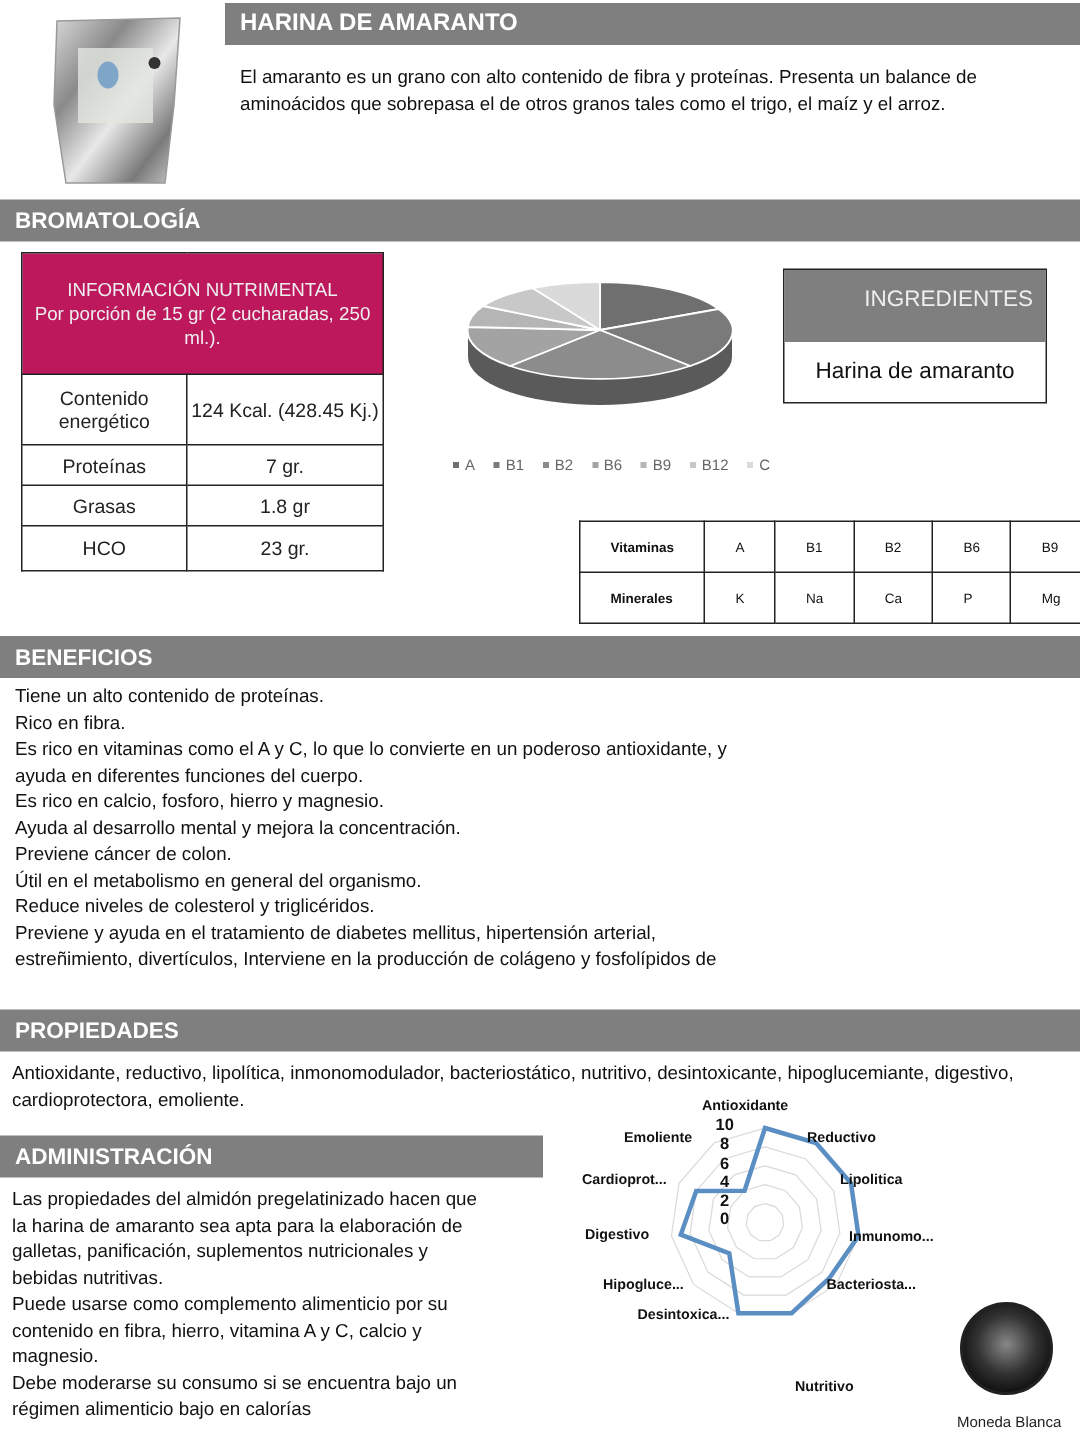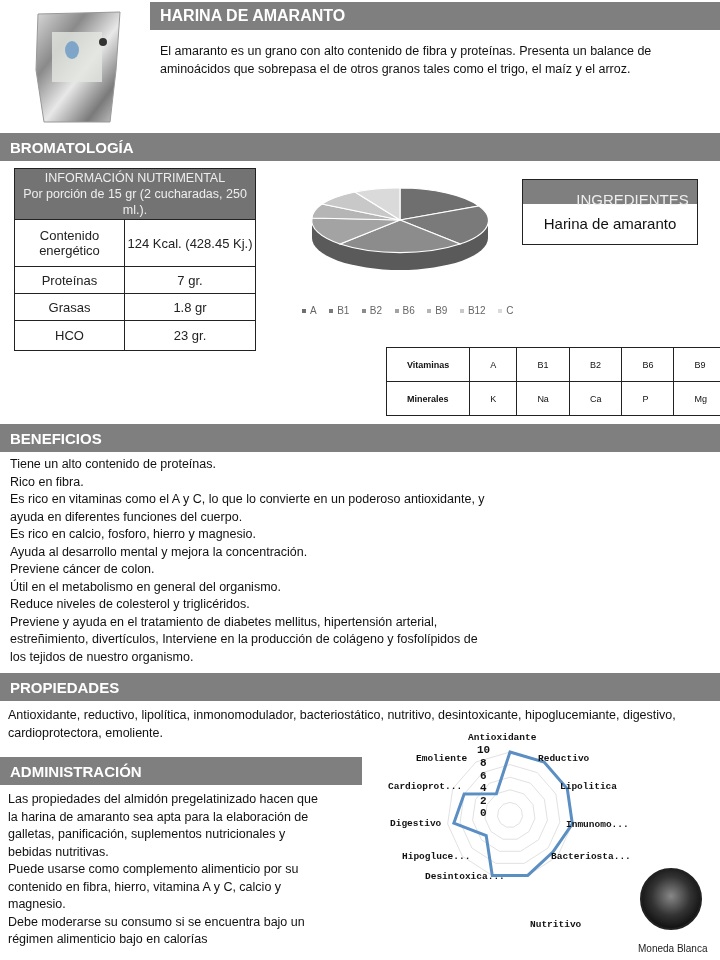--- a/index.html
+++ b/index.html
@@ -2,25 +2,25 @@
 <html><head>
 <meta charset="utf-8">
 <style>
   * { box-sizing: border-box; margin: 0; padding: 0; }
   body { width: 720px; height: 960px; background: #fff; font-family: "Liberation Sans", sans-serif; color: #111; position: relative; overflow: hidden; }
   .abs { position: absolute; }
   .bar { background: #7f7f7f; color: #fff; font-weight: bold; font-size: 15px; padding-left: 10px; display: flex; align-items: center; }
   .txt { font-size: 12.5px; line-height: 17.5px; }
   table { border-collapse: collapse; }
   .nut td { border: 1px solid #222; text-align: center; font-size: 13px; color: #222; }
-  .nut th { background: #737373; color: #eee; font-weight: normal; font-size: 12.5px; line-height: 16px; padding: 1px 6px; border: 1px solid #222; margin-left: 32px; }
+  .nut th { background: #be185d; color: #eee; font-weight: normal; font-size: 12.5px; line-height: 16px; padding: 16px 6px; border: 1px solid #222; margin-left: 32px; }
   .vm td { border: 1px solid #222; font-size: 9px; padding: 0 20px; height: 34px; }
   .vm td.h { font-weight: bold; width: 78px; }
   .ing { border: 1px solid #222; }
-  .ing .head { background: #7f7f7f; color: #eee; font-size: 15px; text-align: center; height: 24px; line-height: 40px; padding-left: 45px; }
+  .ing .head { background: #7f7f7f; color: #eee; font-size: 15px; text-align: center; height: 48px; line-height: 40px; padding-left: 45px; }
   .ing .body { font-size: 15px; text-align: center; height: 40px; line-height: 40px; }
   .legend span { font-size: 10px; color: #666; margin-right: 8px; }
   .legend i { display: inline-block; width: 4px; height: 4px; margin-right: 4px; vertical-align: middle; }
   .rl { font-size: 9.5px; font-weight: bold; position: absolute; white-space: nowrap; }
 </style>
 </head>
 <body>
 
 <div class="abs" style="left:30px;top:10px;width:95px;height:115px;">
   <svg width="95" height="115" viewBox="0 0 95 115">
@@ -141,21 +141,20 @@
   <div>Rico en fibra.</div>
   <div>Es rico en vitaminas como el A y C,  lo que lo convierte en un poderoso antioxidante, y</div>
   <div>ayuda en diferentes funciones del cuerpo.</div>
   <div>Es rico en calcio, fosforo, hierro y magnesio.</div>
   <div>Ayuda al desarrollo mental y mejora la concentración.</div>
   <div>Previene cáncer de colon.</div>
   <div>Útil en el metabolismo en general del organismo.</div>
   <div>Reduce niveles de colesterol y triglicéridos.</div>
   <div>Previene y ayuda en el tratamiento de diabetes mellitus, hipertensión arterial,</div>
   <div>estreñimiento, divertículos, Interviene en la producción de colágeno y fosfolípidos de</div>
-  <div>los tejidos de nuestro organismo.</div>
 </div>
 
 <div class="abs bar" style="left:0;top:673px;width:720px;height:28px;">
   <span>PROPIEDADES</span>
 </div>
 <div class="abs txt" style="left:8px;top:707px;width:710px;">Antioxidante, reductivo, lipolítica, inmonomodulador, bacteriostático, nutritivo, desintoxicante, hipoglucemiante, digestivo, cardioprotectora, emoliente.</div>
 
 <div class="abs bar" style="left:0;top:757px;width:362px;height:28px;">
   <span>ADMINISTRACIÓN</span>
 </div>
@@ -164,21 +163,21 @@
   <div>la  harina de amaranto sea apta para la elaboración de</div>
   <div>galletas, panificación, suplementos nutricionales y</div>
   <div>bebidas nutritivas.</div>
   <div>Puede usarse como complemento alimenticio por su</div>
   <div>contenido en fibra, hierro, vitamina A y C, calcio y</div>
   <div>magnesio.</div>
   <div>Debe moderarse su consumo si se encuentra bajo un</div>
   <div>régimen alimenticio bajo en calorías</div>
 </div>
 
-<div class="abs" style="left:380px;top:730px;width:250px;height:160px;font-family:Liberation Mono, monospace;">
+<div class="abs" style="left:380px;top:730px;width:250px;height:160px;">
   <svg id="radar" width="250" height="160" viewBox="0 0 250 160" style="position:absolute;left:0;top:0;">
       <polygon points="130,72.4 136.81207429994052,74.40020548632712 141.46136314146693,79.76577083617623 142.47175016769975,86.79316696224339 139.52244463686367,93.25124524771059 133.54983021620203,97.08961146754267 126.45016978379799,97.08961146754267 120.47755536313635,93.2512452477106 117.52824983230025,86.79316696224339 118.53863685853307,79.76577083617623 123.18792570005947,74.40020548632711" fill="none" stroke="#d9d9d9" stroke-width="0.8"></polygon>
       <polygon points="130,59.8 143.62414859988107,63.800410972654234 152.92272628293387,74.53154167235246 154.9435003353995,88.58633392448678 149.0448892737273,101.50249049542118 137.09966043240402,109.17922293508533 122.90033956759598,109.17922293508533 110.9551107262727,101.50249049542118 105.0564996646005,88.58633392448678 107.07727371706613,74.53154167235247 116.37585140011895,63.800410972654234" fill="none" stroke="#d9d9d9" stroke-width="0.8"></polygon>
       <polygon points="130,47.2 150.4362228998216,53.20061645898136 164.3840894244008,69.29731250852869 167.41525050309926,90.37950088673017 158.56733391059095,109.75373574313177 140.64949064860605,121.26883440262799 119.35050935139397,121.268834402628 101.43266608940904,109.75373574313178 92.58474949690074,90.37950088673018 95.6159105755992,69.2973125085287 109.56377710017841,53.20061645898136" fill="none" stroke="#d9d9d9" stroke-width="0.8"></polygon>
       <polygon points="130,34.6 157.24829719976213,42.600821945308475 175.84545256586773,64.06308334470492 179.887000670799,92.17266784897356 168.0897785474546,118.00498099084237 144.19932086480804,133.35844587017067 115.80067913519196,133.35844587017067 91.91022145254539,118.00498099084237 80.11299932920099,92.17266784897357 84.15454743413227,64.06308334470495 102.7517028002379,42.60082194530847" fill="none" stroke="#d9d9d9" stroke-width="0.8"></polygon>
       <polygon points="130,22 164.06037149970265,32.00102743163559 187.30681570733466,58.82885418088116 192.35875083849876,93.96583481121696 177.61222318431828,126.25622623855296 147.74915108101007,145.44805733771335 112.25084891898994,145.44805733771335 82.38777681568173,126.25622623855297 67.64124916150124,93.96583481121696 72.69318429266534,58.82885418088118 95.93962850029736,32.001027431635585" fill="none" stroke="#d9d9d9" stroke-width="0.8"></polygon>
       <polygon points="130,22 164.06037149970265,32.00102743163559 187.30681570733466,58.82885418088116 192.35875083849876,93.96583481121696 172.85100086588645,122.13060361469766 147.74915108101007,145.44805733771335 112.25084891898994,145.44805733771335 106.19388840784086,105.62811311927649 73.87712424535111,93.06925133009527 84.15454743413227,64.06308334470495 116.37585140011895,63.800410972654234" fill="none" stroke="#5b8ec2" stroke-width="3"></polygon>
     </svg>
   <div class="rl" style="left:88px;top:2px;">Antioxidante</div>
   <div class="rl" style="left:158px;top:23px;">Reductivo</div>

